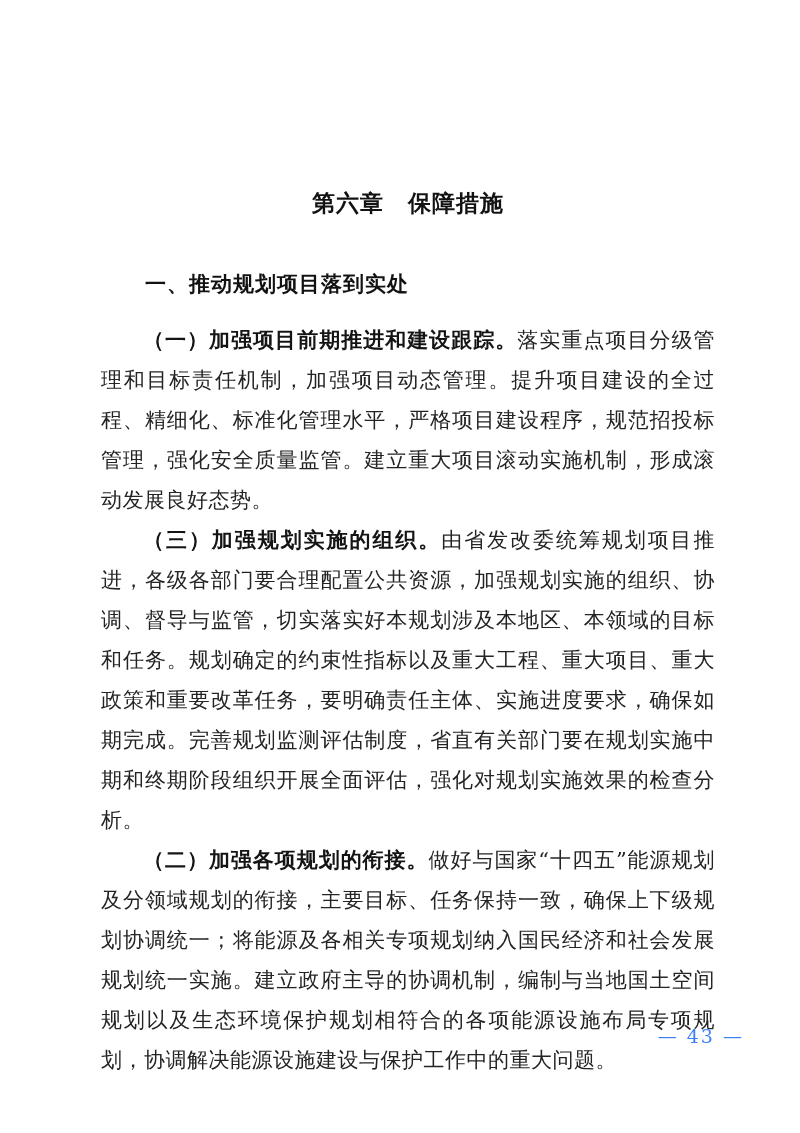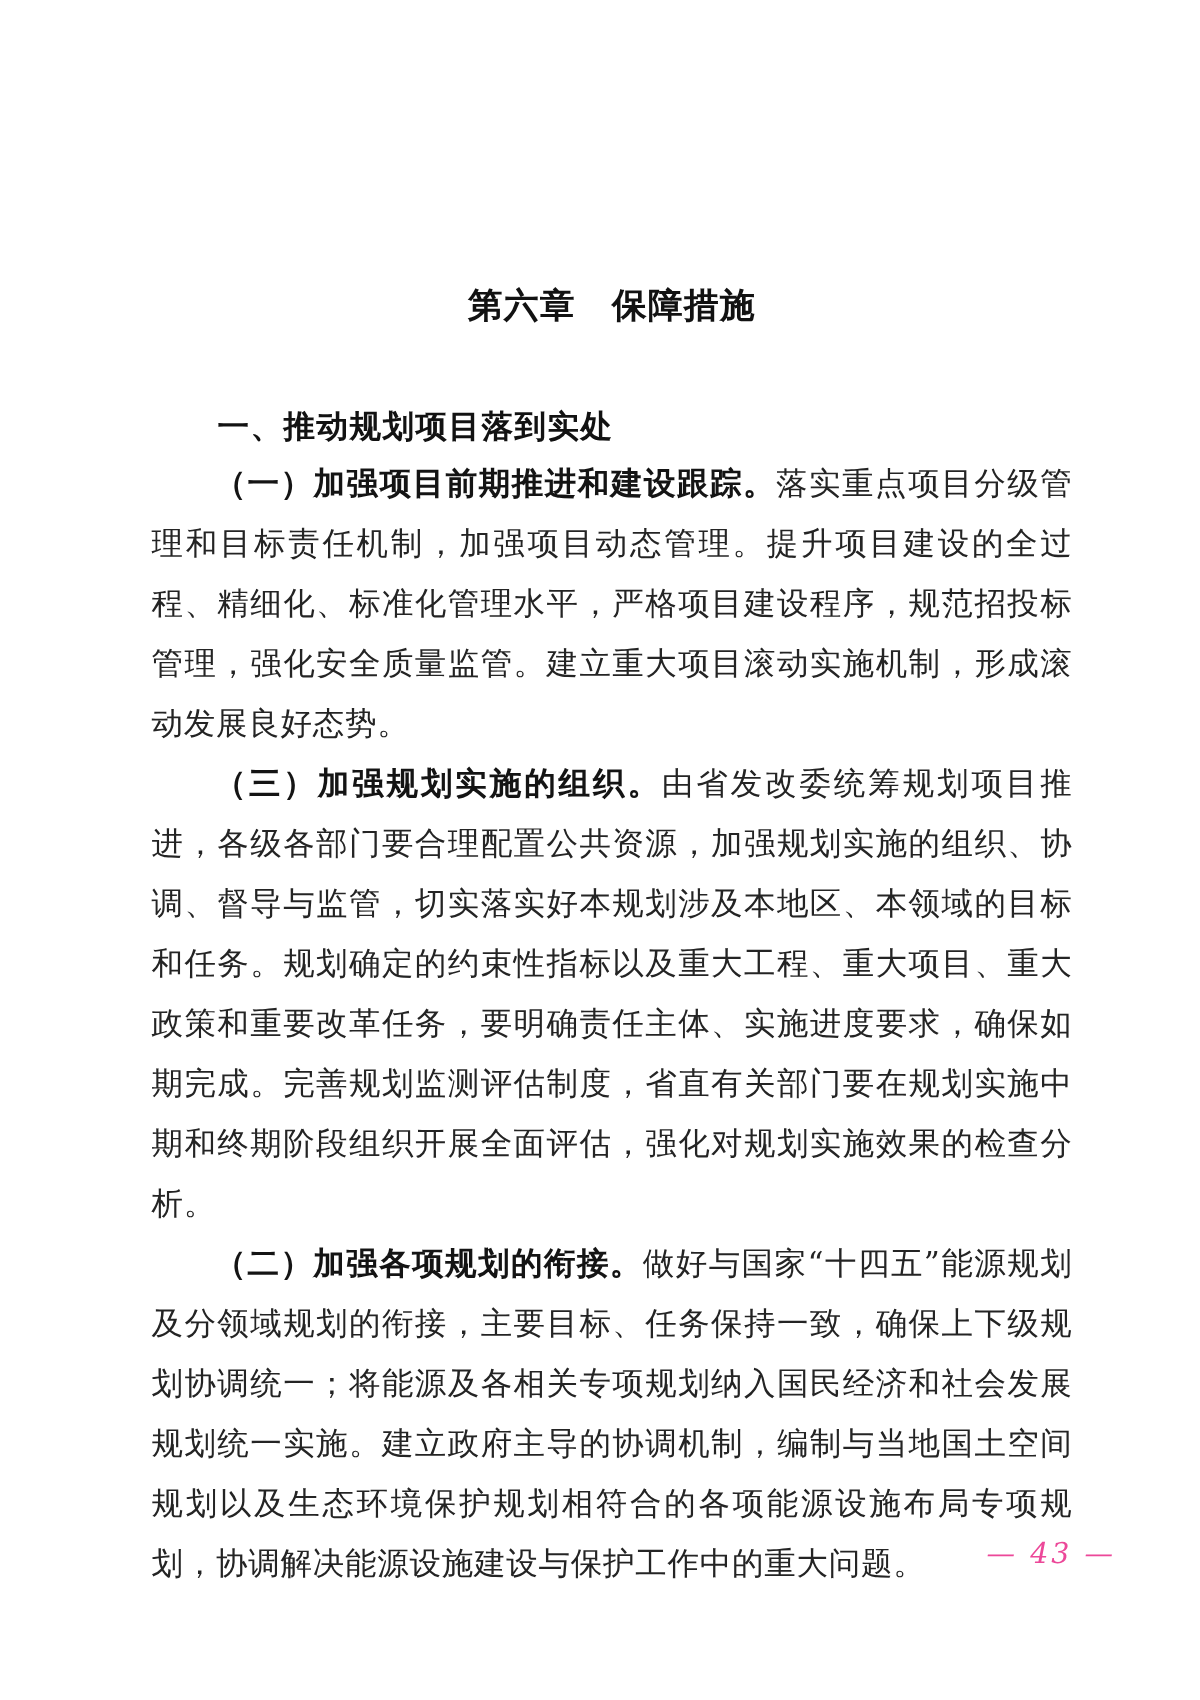--- a/index.html
+++ b/index.html
@@ -44,45 +44,44 @@
     margin-top: 51px;
     padding-left: 44px;
     font-family: Liberation Serif, serif;
     font-weight: 700;
     font-size: 21px;
     line-height: 31px;
     color: #121212;
     letter-spacing: 1px;
   }
   .body-text {
-    margin-top: 2px;
+    margin-top: 20px;
   }
   .para {
     margin: 0;
     font-size: 21px;
     line-height: 40px;
     text-align: justify;
     text-indent: 2em;
     color: #242424;
     letter-spacing: 0.5px;
   }
   .para .lead {
     font-weight: 700;
     color: #141414;
   }
   .page-number {
     position: absolute;
     top: 1024px;
     right: 80px;
     font-size: 19px;
     line-height: 24px;
-    color: #ec4899;
+    color: #3b82f6;
     letter-spacing: 2px;
     font-family: "DejaVu Serif", serif;
-    font-style: italic;
   }
 </style>
 </head>
 <body>
 
 <div class="page">
   <div class="content">
 
     <div class="doc-title">第六章　保障措施</div>
 

